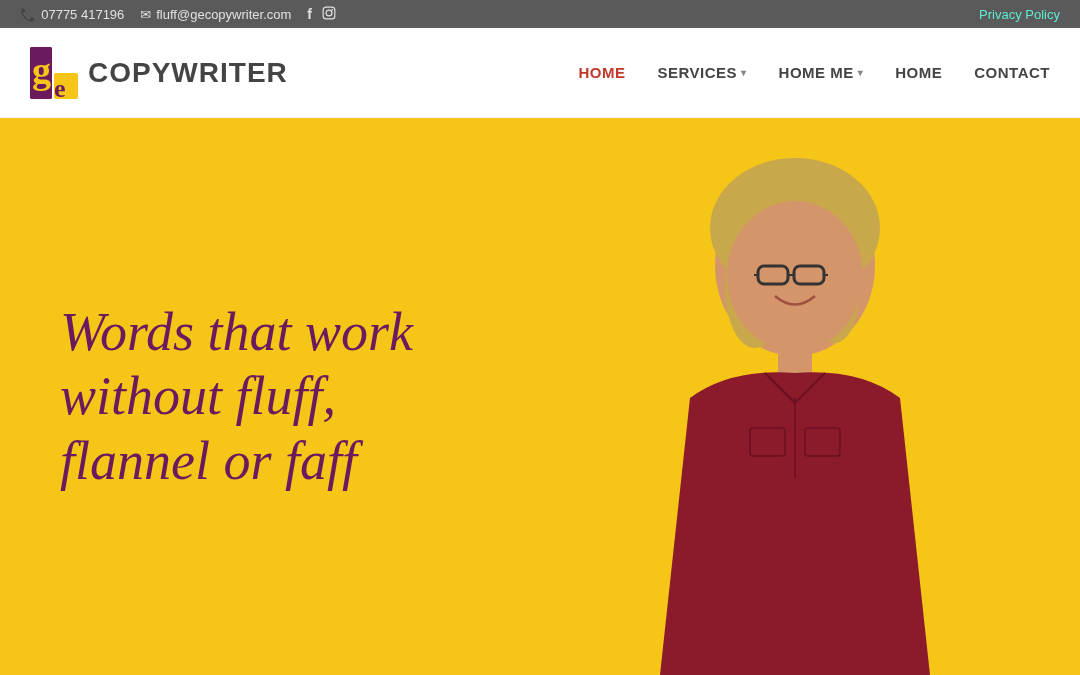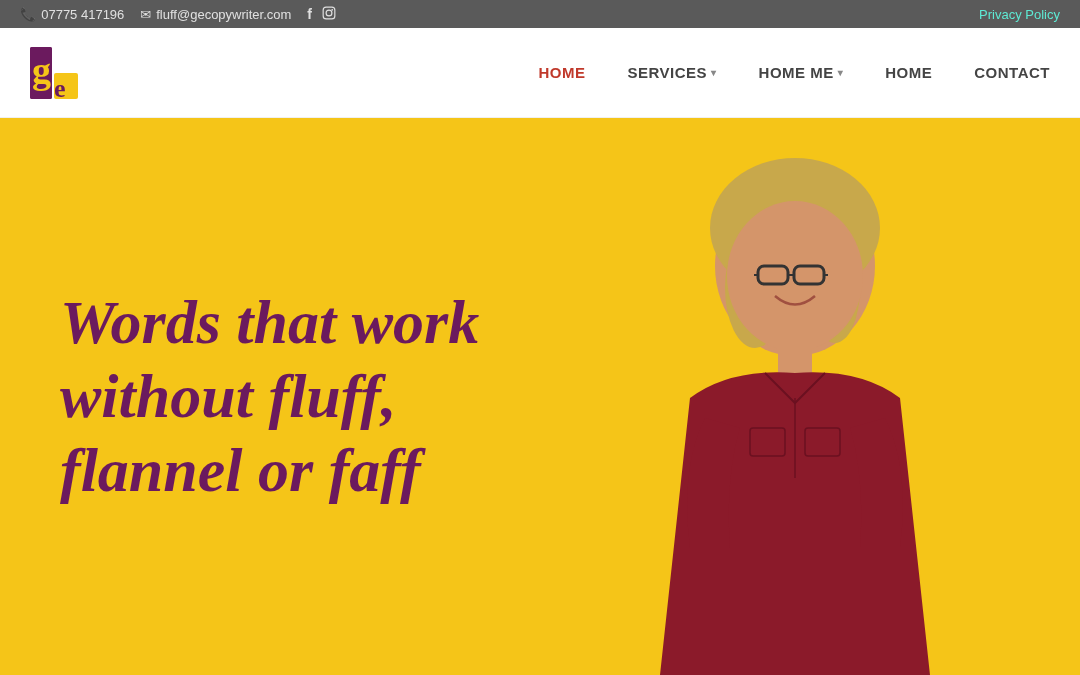--- a/index.html
+++ b/index.html
@@ -69,21 +69,21 @@
     .logo-text {
       font-family: Arial, sans-serif;
       font-weight: 700;
       font-size: 28px;
       color: #444;
       letter-spacing: 1px;
     }
     nav {
       display: flex;
       align-items: center;
-      gap: 42px;
+      gap: 32px;
       margin-left: 43px;
     }
     .nav-item {
       font-family: Arial, sans-serif;
       font-size: 15px;
       font-weight: 600;
       color: #444;
       text-decoration: none;
       display: flex;
       align-items: center;
@@ -110,22 +110,22 @@
     }
     .hero-text {
       position: absolute;
       left: 60px;
       top: 50%;
       transform: translateY(-50%);
       z-index: 2;
     }
     .hero-headline {
       font-family: Georgia, serif;
-      font-size: 62px;
-      font-weight: 700;
+      font-size: 54px;
+      font-weight: 400;
       color: #6b1a5e;
       line-height: 1.2;
       max-width: 420px;
       font-style: italic;
     }
     .hero-image-area {
       position: absolute;
       right: 0;
       top: 0;
       width: 620px;
@@ -172,20 +172,21 @@
       <svg width="48" height="52" viewBox="0 0 48 52" xmlns="http://www.w3.org/2000/svg">
 
         <rect x="0" y="0" width="22" height="52" rx="2" fill="#6b1a5e"></rect>
         <rect x="0" y="0" width="22" height="52" rx="2" fill="#6b1a5e"></rect>
 
         <text x="2" y="36" font-size="38" font-family="Georgia,serif" font-weight="bold" fill="#f5c518">g</text>
         <rect x="24" y="26" width="24" height="26" rx="2" fill="#f5c518"></rect>
         <text x="24" y="50" font-size="26" font-family="Georgia,serif" font-weight="bold" fill="#6b1a5e">e</text>
       </svg>
     </div>
+    <span class="logo-text">COPYWRITER</span>
   </a>
 
   <nav>
     <a class="nav-item active" href="#">
       <span>HOME</span>
     </a>
     <a class="nav-item" href="#">
       <span>SERVICES</span>
       <span class="chevron">▾</span>
     </a>

